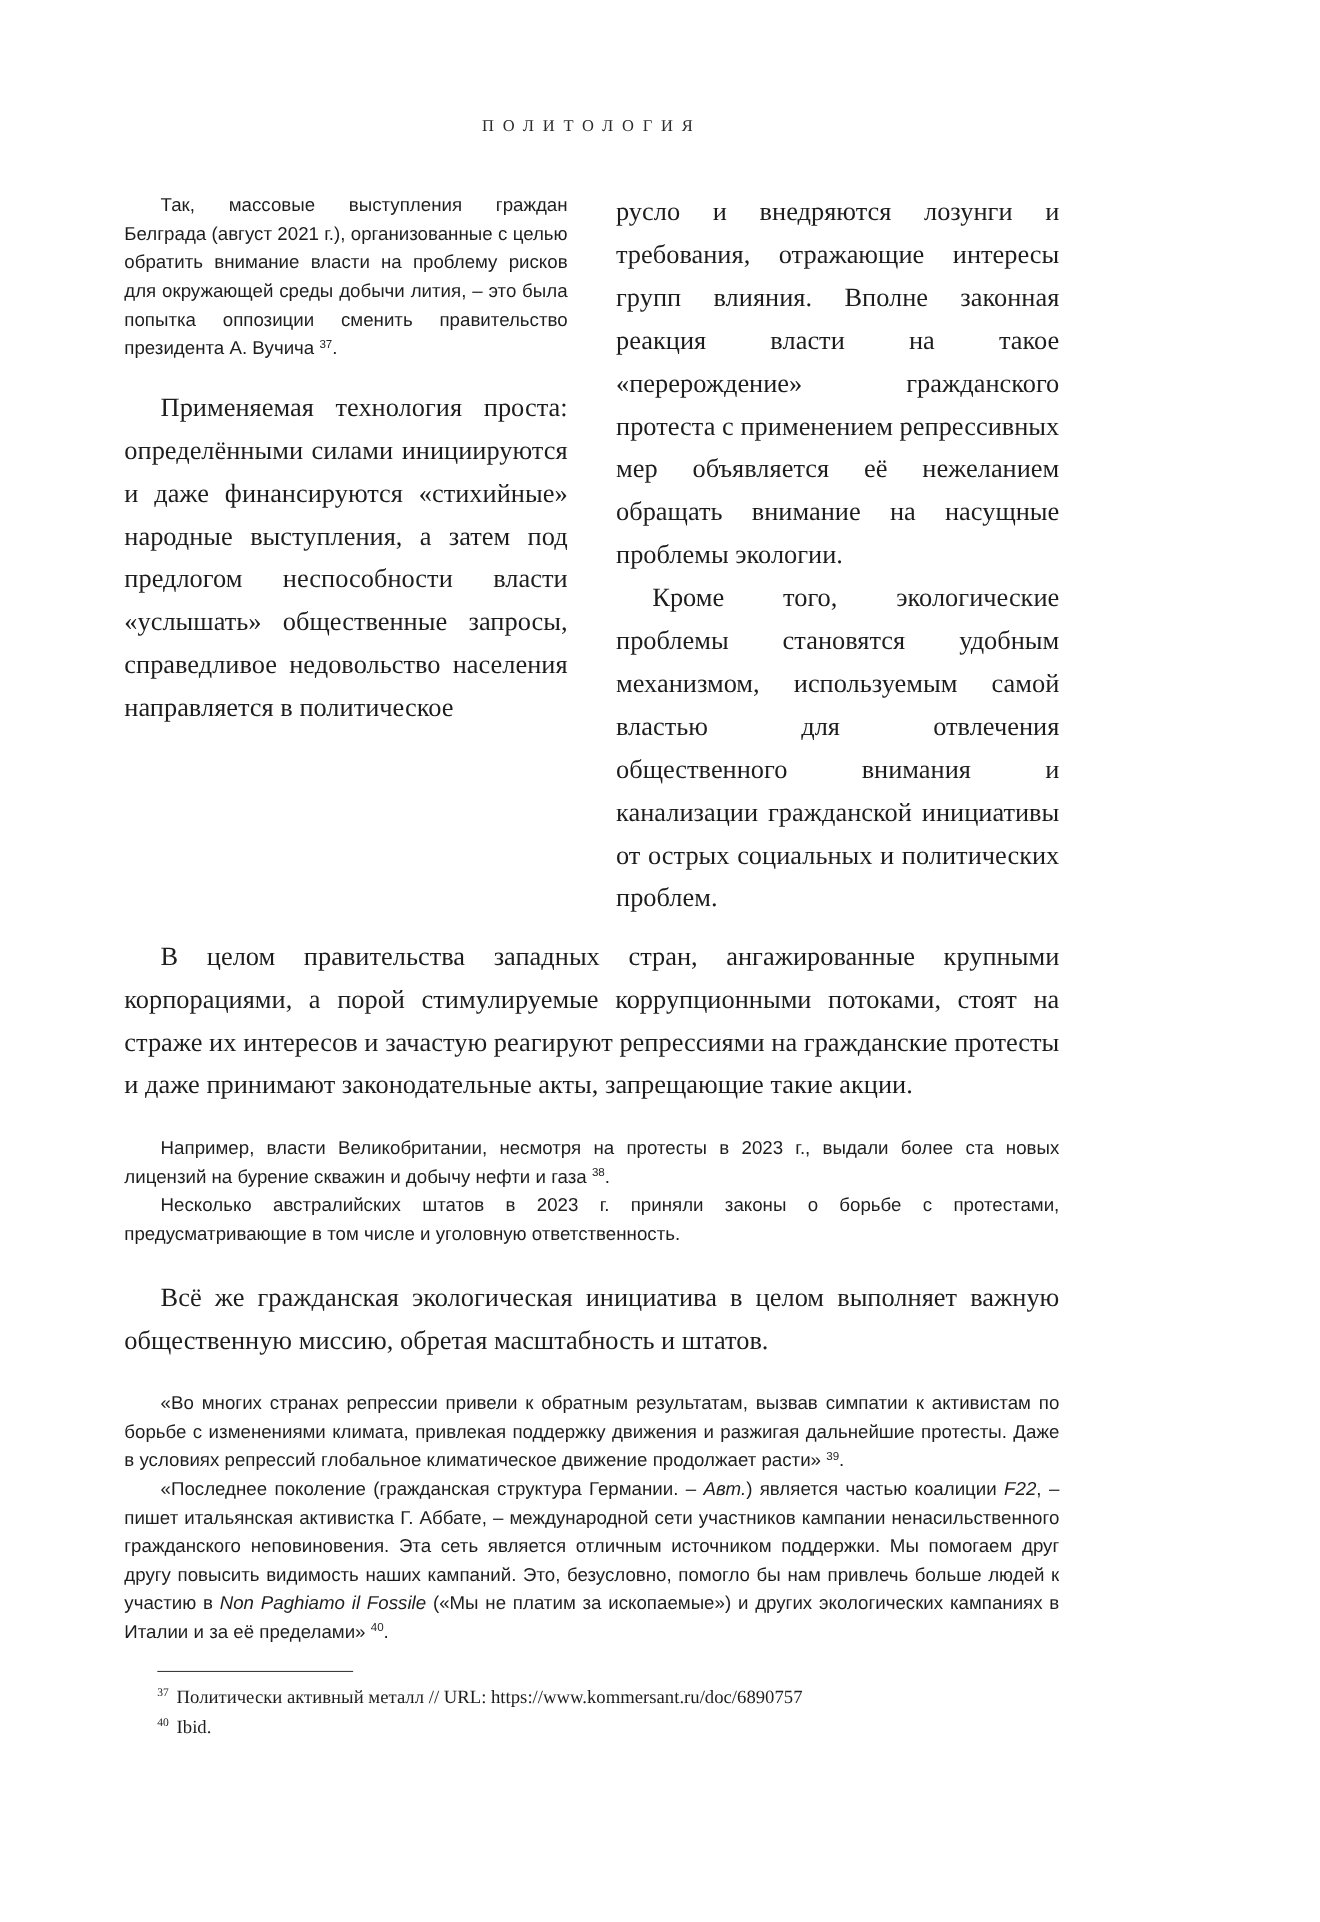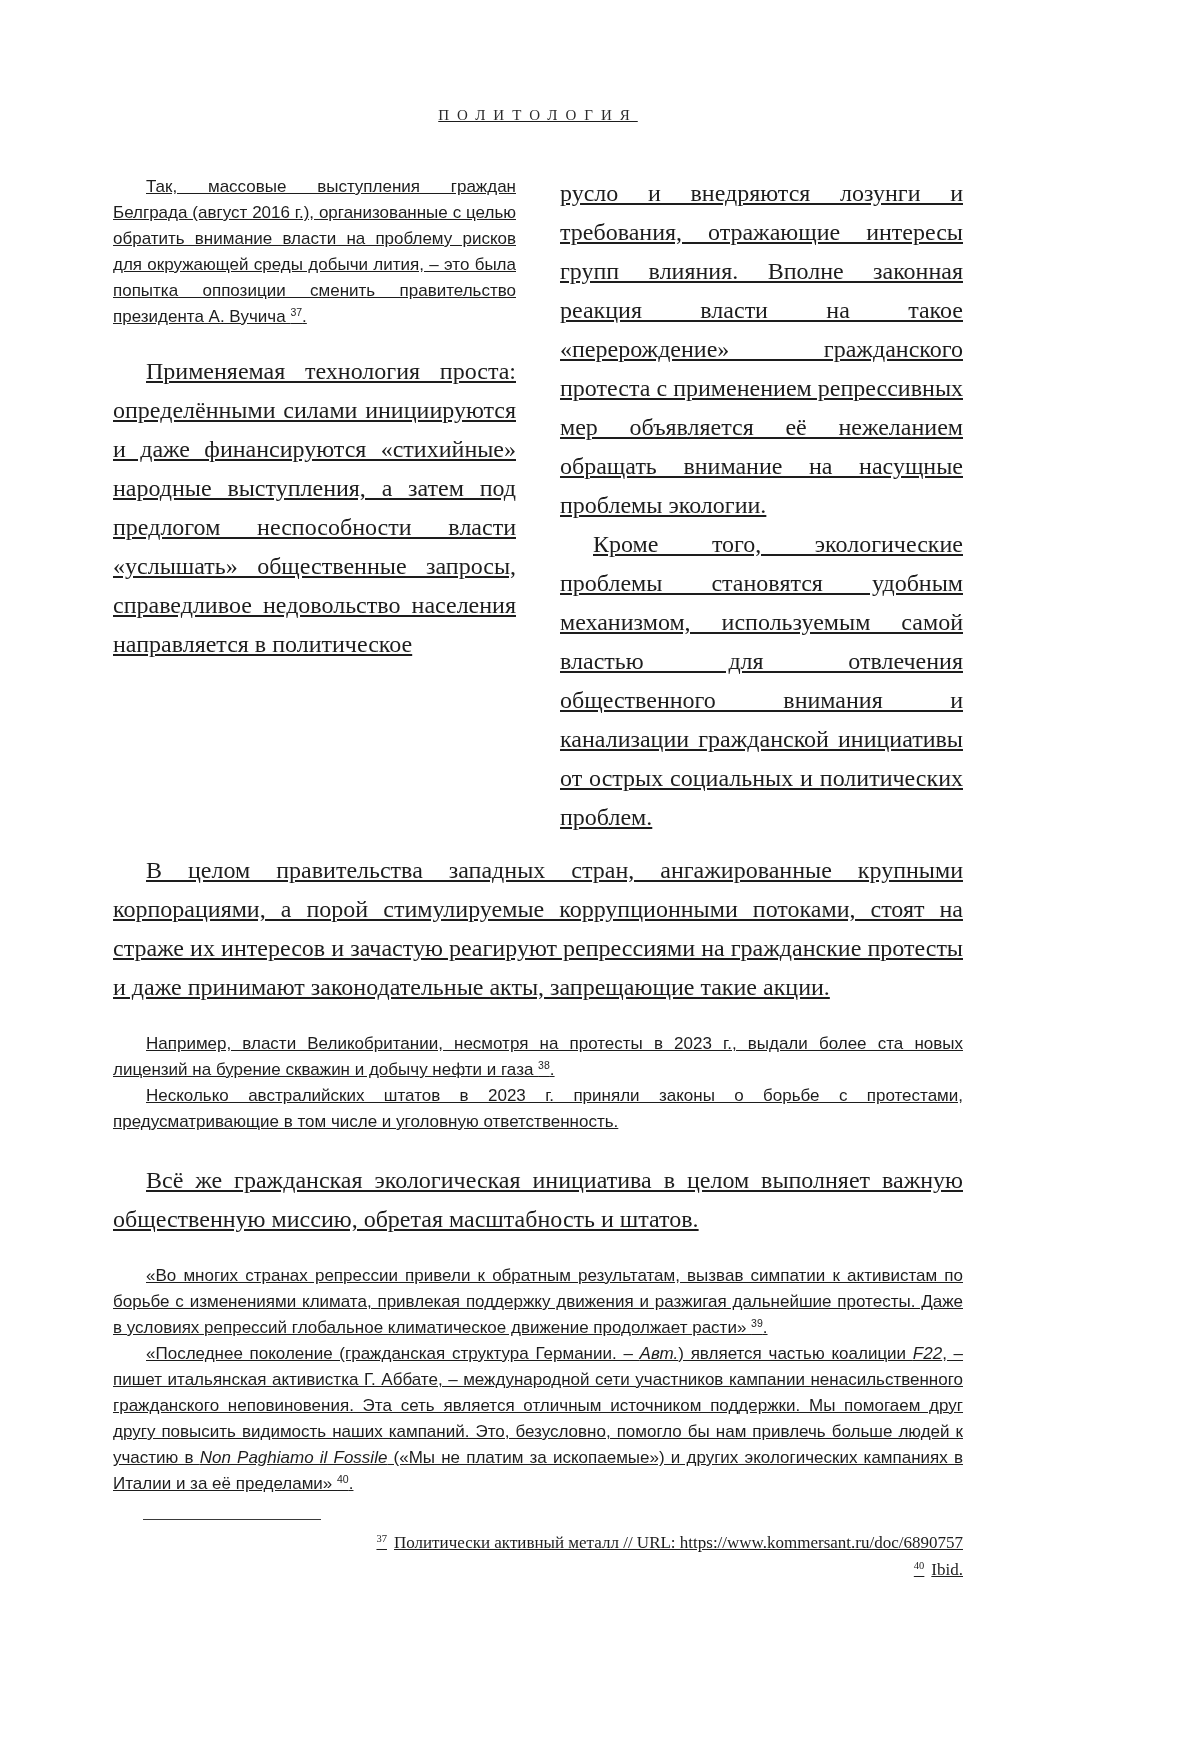--- a/index.html
+++ b/index.html
@@ -8,21 +8,20 @@
     background: #ffffff;
     color: #1d1d1d;
     font-family: "Liberation Serif", serif;
   }
   .page {
     position: relative;
     width: 1200px; height: 1600px;
     padding: 106px 237px 0 113px;
     box-sizing: border-box;
     overflow: hidden;
-    text-decoration: underline;
   }
   .running-head {
     text-align: center;
     font-size: 15px;
     line-height: 18px;
     letter-spacing: 8px;
     color: #2b2b2b;
     margin-bottom: 50px;
   }
   p { margin: 0; hyphens: auto; }
@@ -53,21 +52,21 @@
   }
   .fn-sep {
     width: 178px;
     border-top: 1.5px solid #3a3a3a;
     margin: 22px 0 9px 30px;
   }
   .footnote {
     font-size: 17px;
     line-height: 27px;
     padding-left: 30px;
-    text-align: right;
+    text-align: left;
   }
   .footnote sup { margin-right: 7px; }
   .page-footer {
     margin-top: 14px;
     display: grid;
     grid-template-columns: 1fr auto 1fr;
     align-items: baseline;
   }
   .page-footer .pageno { font-size: 19px; text-align: left; }
   .page-footer .journal {
@@ -82,21 +81,21 @@
 </style>
 </head>
 <body>
 
 <div class="page">
 
   <div class="running-head">ПОЛИТОЛОГИЯ</div>
 
   <div class="two-col">
     <div class="col">
-      <p class="petit indent"><span>Так, массовые выступления граждан Белграда (август 2016 г.), организованные с целью обратить внимание власти на проблему рисков для окружающей среды добычи лития, – это была попытка оппозиции сменить правительство президента А. Вучича </span><sup>37</sup><span>.</span></p>
+      <p class="petit indent"><span>Так, массовые выступления граждан Белграда (август 2021 г.), организованные с целью обратить внимание власти на проблему рисков для окружающей среды добычи лития, – это была попытка оппозиции сменить правительство президента А. Вучича </span><sup>37</sup><span>.</span></p>
       <p class="body indent mt22"><span>Применяемая технология проста: определёнными силами инициируются и даже финансируются «стихийные» народные выступления, а затем под предлогом неспособности власти «услышать» общественные запросы, справедливое недовольство населения направляется в политическое</span></p>
     </div>
     <div class="col">
       <p class="body"><span>русло и внедряются лозунги и требования, отражающие интересы групп влияния. Вполне законная реакция власти на такое «перерождение» гражданского протеста с применением репрессивных мер объявляется её нежеланием обращать внимание на насущные проблемы экологии.</span></p>
       <p class="body indent"><span>Кроме того, экологические проблемы становятся удобным механизмом, используемым самой властью для отвлечения общественного внимания и канализации гражданской инициативы от острых социальных и политических проблем.</span></p>
     </div>
   </div>
 
   <div class="full-section">
     <p class="body indent mt14"><span>В целом правительства западных стран, ангажированные крупными корпорациями, а порой стимулируемые коррупционными потоками, стоят на страже их интересов и зачастую реагируют репрессиями на гражданские протесты и даже принимают законодательные акты, запрещающие такие акции.</span></p>

